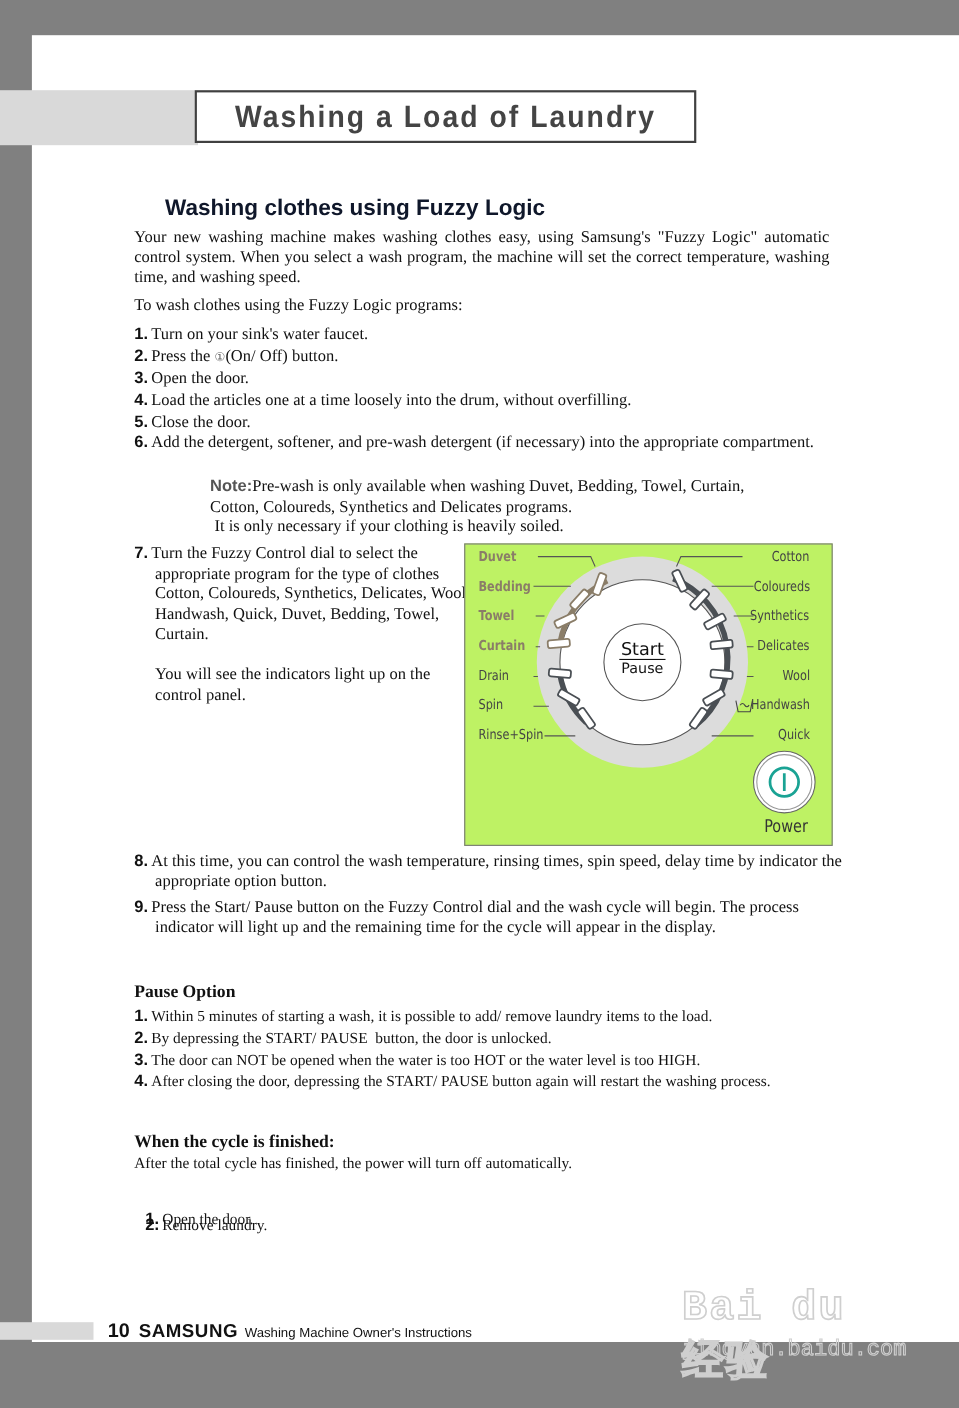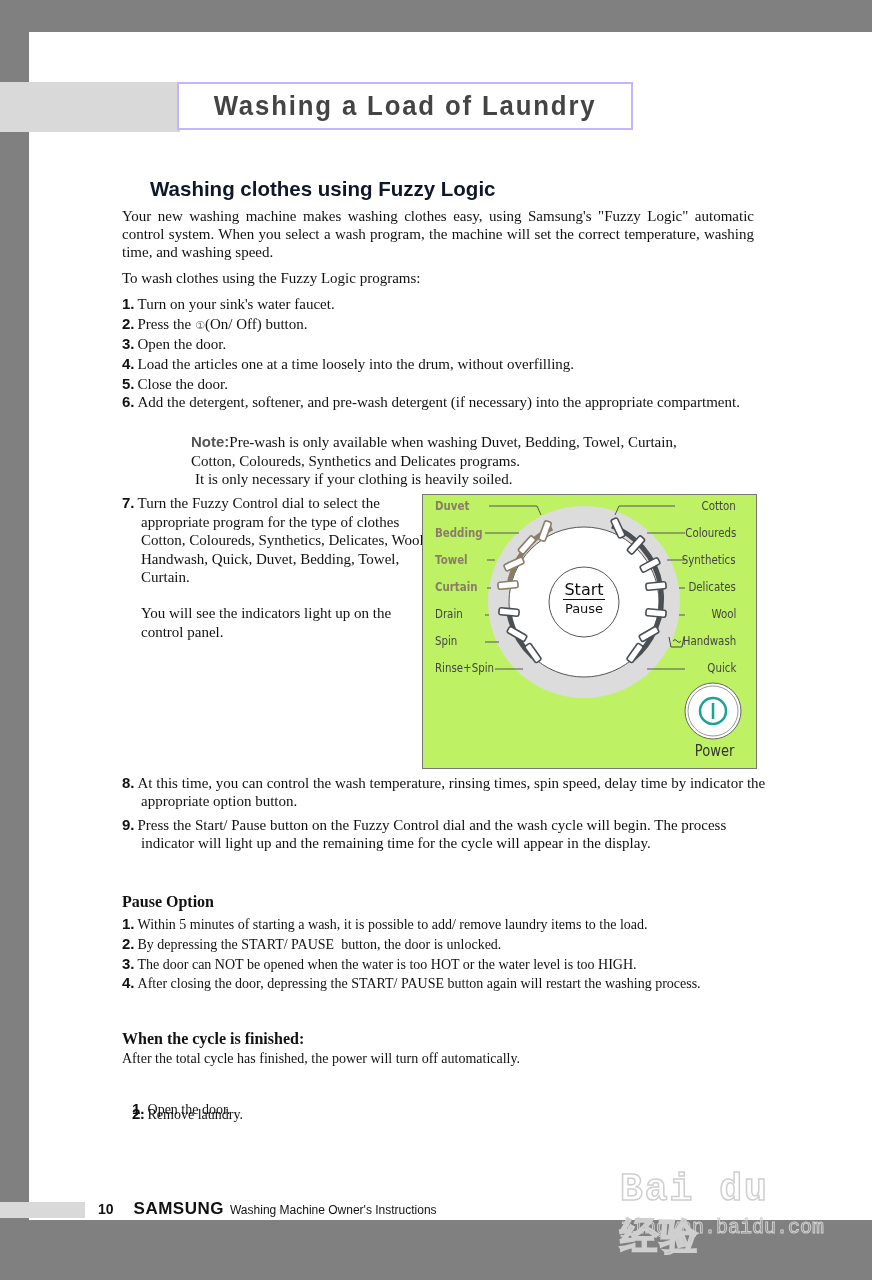--- a/index.html
+++ b/index.html
@@ -11,21 +11,21 @@
   }
   .page {
     position:absolute; left:29px; top:32px; width:843px; height:1188px;
     background:#ffffff;
   }
   .title-band {
     position:absolute; left:0; top:82px; width:180px; height:50px; background:#d9d9d9;
   }
   .title-box {
     position:absolute; left:177px; top:82px; width:456px; height:48px;
-    background:#fff; border:2px solid #c4b5fd; box-sizing:border-box;
+    background:#fff; border:2px solid #404040; box-sizing:border-box;
     display:flex; align-items:center; justify-content:center;
   }
   .title-box span {
     font-family:"Liberation Sans", sans-serif; font-weight:bold; font-size:28px;
     color:#444; letter-spacing:2px; transform:scaleX(0.92);
   }
   .h2 {
     position:absolute; left:122px; top:177px;
     font-family:"Liberation Sans", sans-serif; font-weight:bold; font-size:20.5px; color:#0f172a;margin-left:28px;
   }
@@ -59,21 +59,21 @@
   .plabel.right { transform-origin:right center; text-align:right; }
   .tan { color:#8a7d68; font-weight:bold; }
   .dark { color:#444; }
 
   .footer-band {
     position:absolute; left:0; top:1202px; width:85px; height:16px; background:#d9d9d9;
   }
   .footer {
     position:absolute; left:98px; top:1199px; font-family:"Liberation Sans", sans-serif; font-size:12px; color:#111;
   }
-  .footer .pg { font-weight:bold; font-size:14px; margin-right:20px; }
+  .footer .pg { font-weight:bold; font-size:18px; margin-right:8px; }
   .footer .brand { font-weight:bold; font-size:17px; margin-right:6px; letter-spacing:0.5px; }
 
   .watermark {
     position:absolute; left:620px; top:1150px; width:200px; height:100px; color:#c8c8c8;
     font-family:Liberation Mono, monospace;
   }
   .watermark .wm1 { position:absolute; left:0; top:18px; font-size:38px; font-weight:bold; color:transparent; -webkit-text-stroke:1.5px #cfcfcf; letter-spacing:2px;}
   .watermark .wm2 { position:absolute; left:0; top:66px; font-size:20px; color:transparent; -webkit-text-stroke:1px #cfcfcf; }
 </style>
 </head>

